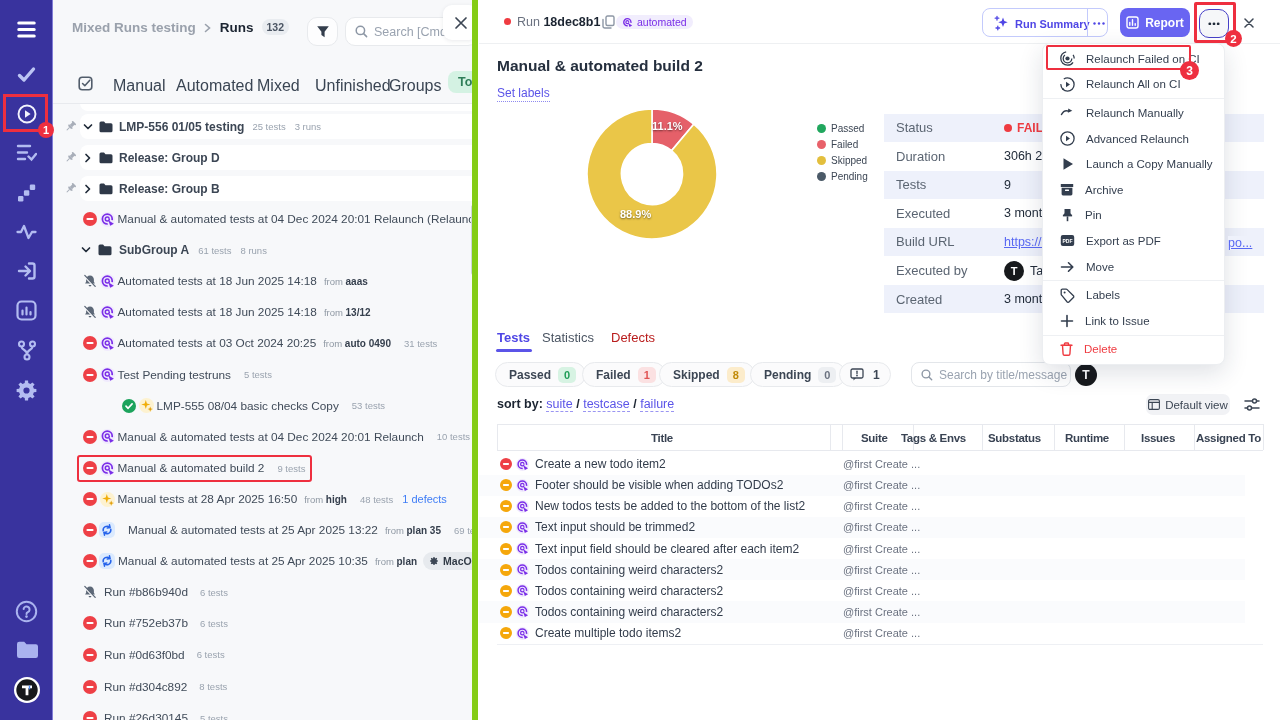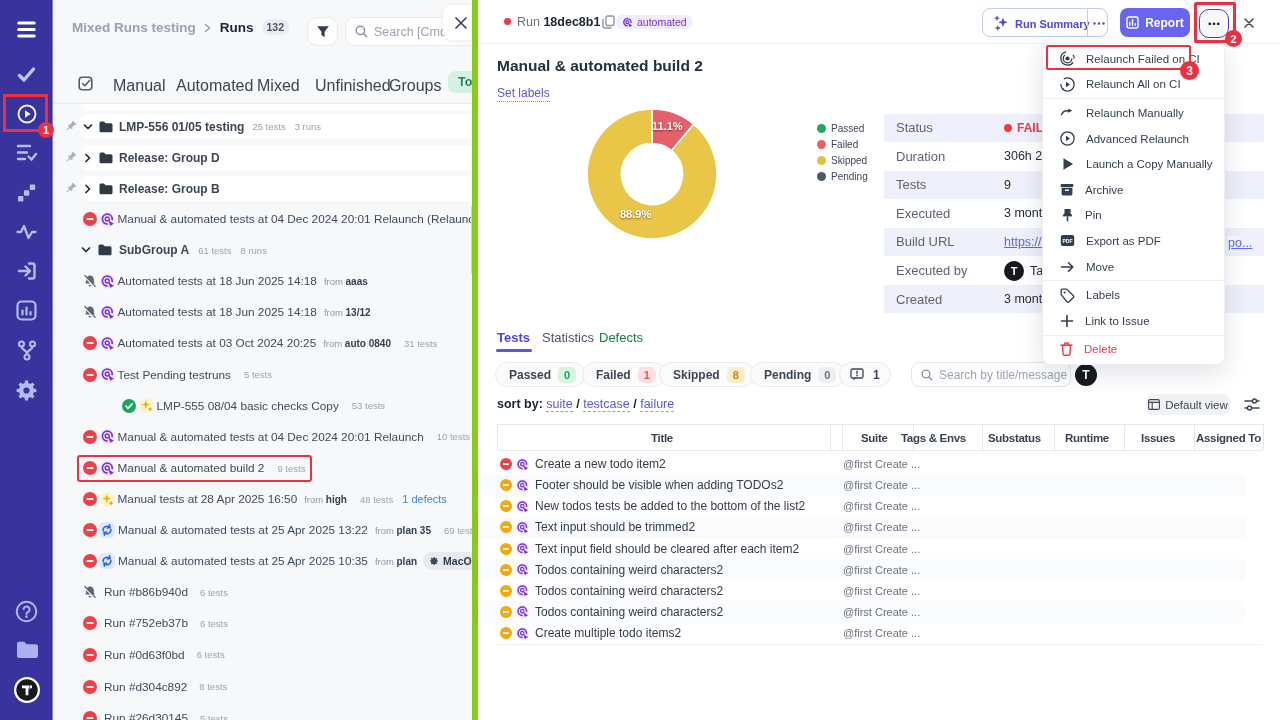--- a/index.html
+++ b/index.html
@@ -215,21 +215,21 @@
           <circle cx="7" cy="7" r="7" fill="#ee4046"></circle>
           <rect x="3.4" y="5.9" width="7.2" height="2.2" rx="1.1" fill="#fff"></rect>
         </svg>
       <svg width="15" height="15" viewBox="0 0 15 15" style="margin-left:2.5px">
           <circle cx="7.5" cy="7.5" r="7.5" fill="#f0eafd"></circle>
           <circle cx="7.3" cy="7.1" r="4.9" stroke="#7a2ee8" stroke-width="1.7" fill="none" stroke-dasharray="25 6" stroke-dashoffset="-7"></circle>
           <circle cx="7.3" cy="7.1" r="2" stroke="#7a2ee8" stroke-width="1.5" fill="none" stroke-dasharray="11 2"></circle>
           <path d="M8.3 8.3L13.9 11.7L10.2 13.8Z" fill="#7a2ee8"></path>
         </svg>
       <span class="rtitle" style="margin-left:3px;">Automated tests at 03 Oct 2024 20:25</span>
-      <span class="rfrom" style="margin-left:7px;">from <b>auto 0840</b></span>
+      <span class="rfrom" style="margin-left:7px;">from <b>auto 0490</b></span>
       <span class="rcount" style="margin-left:13px;">31 tests</span>
     </div>
     <div class="rrow" style="left:30px;top:260.5px;">
       <svg width="14" height="14" viewBox="0 0 14 14">
           <circle cx="7" cy="7" r="7" fill="#ee4046"></circle>
           <rect x="3.4" y="5.9" width="7.2" height="2.2" rx="1.1" fill="#fff"></rect>
         </svg>
       <svg width="15" height="15" viewBox="0 0 15 15" style="margin-left:2.5px">
           <circle cx="7.5" cy="7.5" r="7.5" fill="#f0eafd"></circle>
           <circle cx="7.3" cy="7.1" r="4.9" stroke="#7a2ee8" stroke-width="1.7" fill="none" stroke-dasharray="25 6" stroke-dashoffset="-7"></circle>
@@ -302,21 +302,21 @@
           <circle cx="7" cy="7" r="7" fill="#ee4046"></circle>
           <rect x="3.4" y="5.9" width="7.2" height="2.2" rx="1.1" fill="#fff"></rect>
         </svg>
       <svg width="16" height="16" viewBox="0 0 16 16" style="margin-left:2px">
           <rect width="16" height="16" rx="5" fill="#dbeafe"></rect>
           <path d="M4.2 8.8a3.9 3.9 0 0 1 6.6-3.4" stroke="#2563eb" stroke-width="1.5" fill="none" stroke-linecap="round"></path>
           <path d="M10.5 2.8l.5 2.8-2.8.4" fill="none" stroke="#2563eb" stroke-width="1.5" stroke-linecap="round" stroke-linejoin="round"></path>
           <path d="M11.8 7.2a3.9 3.9 0 0 1-6.6 3.4" stroke="#2563eb" stroke-width="1.5" fill="none" stroke-linecap="round"></path>
           <path d="M5.5 13.2L5 10.4l2.8-.4" fill="none" stroke="#2563eb" stroke-width="1.5" stroke-linecap="round" stroke-linejoin="round"></path>
         </svg>
-      <span class="rtitle" style="margin-left:3px;">Manual &amp; automated tests at 25 Apr 2025 13:22</span>
+      <span class="rtitle" style="margin-left:13px;">Manual &amp; automated tests at 25 Apr 2025 13:22</span>
       <span class="rfrom" style="margin-left:7px;">from <b>plan 35</b></span>
       <span class="rcount" style="margin-left:13px;">69 tests</span>
     </div>
     <div class="rrow" style="left:30px;top:447px;">
       <svg width="14" height="14" viewBox="0 0 14 14">
           <circle cx="7" cy="7" r="7" fill="#ee4046"></circle>
           <rect x="3.4" y="5.9" width="7.2" height="2.2" rx="1.1" fill="#fff"></rect>
         </svg>
       <svg width="16" height="16" viewBox="0 0 16 16" style="margin-left:2px">
           <rect width="16" height="16" rx="5" fill="#dbeafe"></rect>
@@ -491,21 +491,21 @@
       </span>
     </div>
   <div class="strow alt" style="top:285.1px;">
       <span class="stlabel">Created</span>
       <span class="stval">3 months ago</span>
     </div>
   <div class="abs" style="left:749px;top:236px;font-size:12.5px;color:#5868f3;text-decoration:underline;z-index:45;background:#eef1fb;">po...</div>
 
   <div class="abs" style="left:18px;top:330px;font-size:13px;font-weight:bold;color:#4f46e5;">Tests</div>
   <div class="abs" style="left:63px;top:330px;font-size:13px;color:#4b5563;">Statistics</div>
-  <div class="abs" style="left:120px;top:330px;font-size:13px;color:#15803d;">Defects</div>
+  <div class="abs" style="left:132px;top:330px;font-size:13px;color:#b91c1c;">Defects</div>
   <div class="abs" style="left:17px;top:349px;width:36px;height:3px;background:#5b54e8;border-radius:2px;"></div>
 
   <div class="pill" style="left:16px;top:362px;">Passed<span class="pbadge" style="background:#d7f3e3;color:#1f9d57;">0</span></div>
   <div class="pill" style="left:103px;top:362px;">Failed<span class="pbadge" style="background:#fbe1e2;color:#e05252;">1</span></div>
   <div class="pill" style="left:180px;top:362px;">Skipped<span class="pbadge" style="background:#fceccb;color:#c18a08;">8</span></div>
   <div class="pill" style="left:271px;top:362px;">Pending<span class="pbadge" style="background:#edeff2;color:#6b7280;">0</span></div>
   <div class="pill" style="left:360px;top:362px;padding:0 10px;">
     <svg width="14" height="13" viewBox="0 0 14 13">
         <rect x="1" y="1" width="12" height="9" rx="1.5" stroke="#3c4654" stroke-width="1.3" fill="none"></rect>
         <path d="M3.5 10v2.4L6 10" fill="#3c4654"></path>

